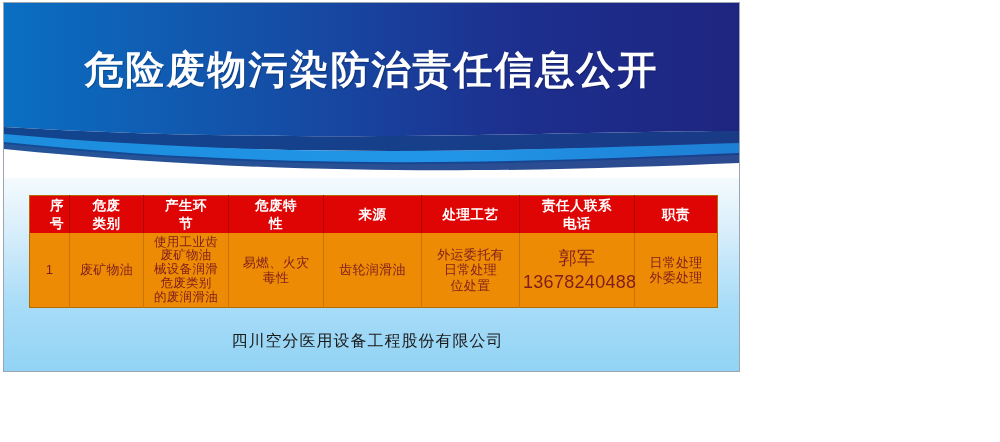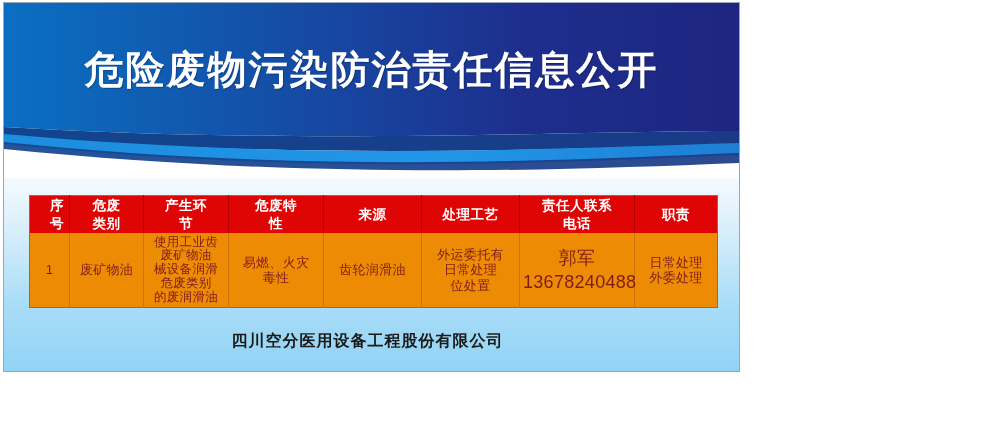--- a/index.html
+++ b/index.html
@@ -104,21 +104,20 @@
     left: 0;
     top: 328px;
     width: 100%;
     text-align: center;
     padding-right: 8px;
     box-sizing: border-box;
     color: #1a1a1a;
     font-size: 16px;
     letter-spacing: 1px;
     font-family: "DejaVu Sans", "Liberation Sans", sans-serif;
-    font-weight: bold;
   }
 </style>
 </head>
 <body>
 
 <div id="poster">
 
   <div id="banner">
     <svg viewBox="0 0 737 175" preserveAspectRatio="none">
       <defs>

